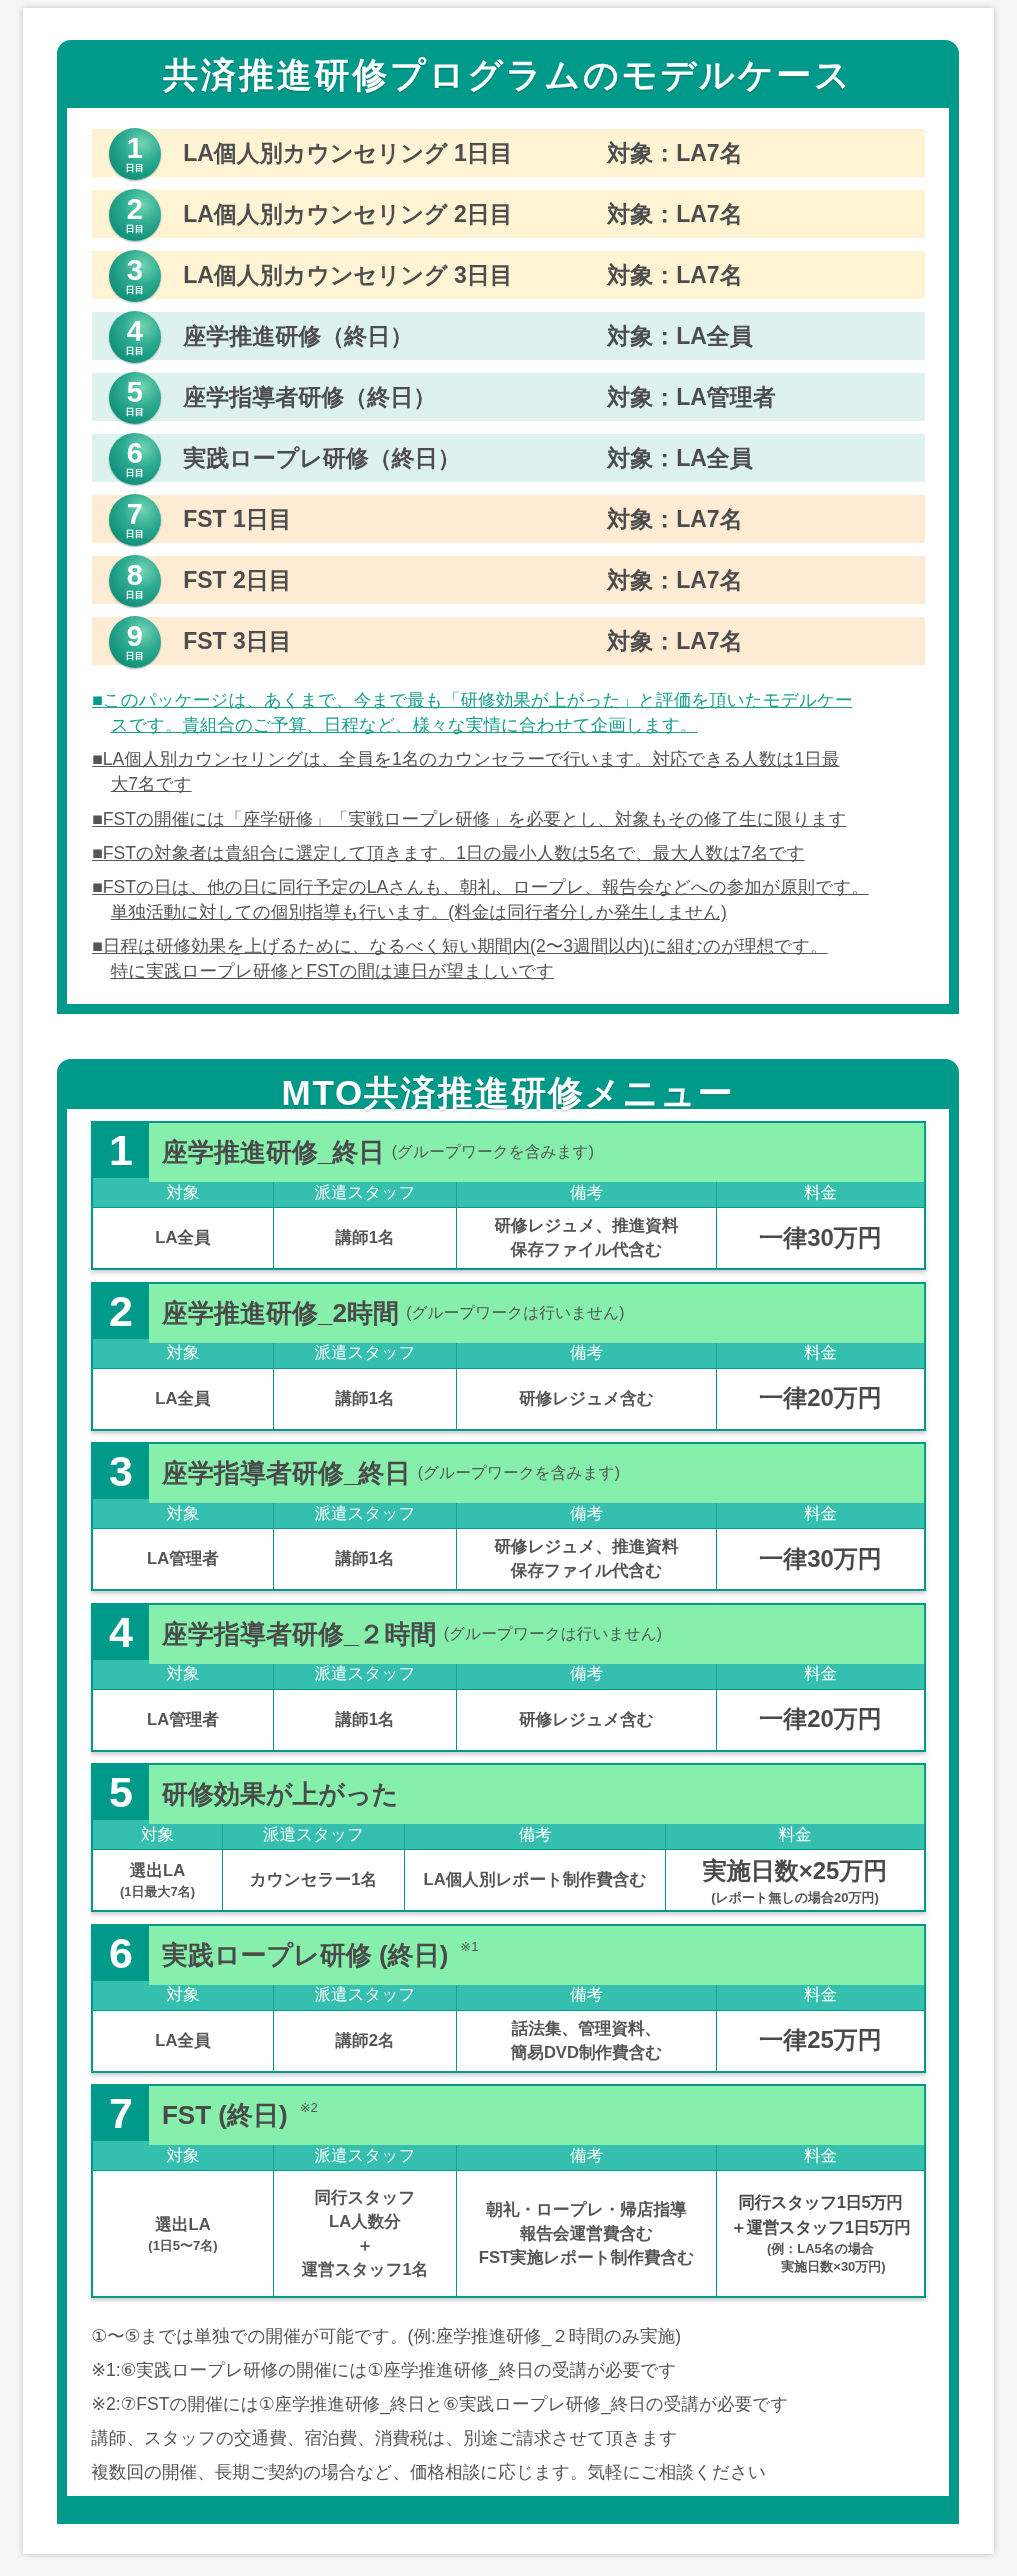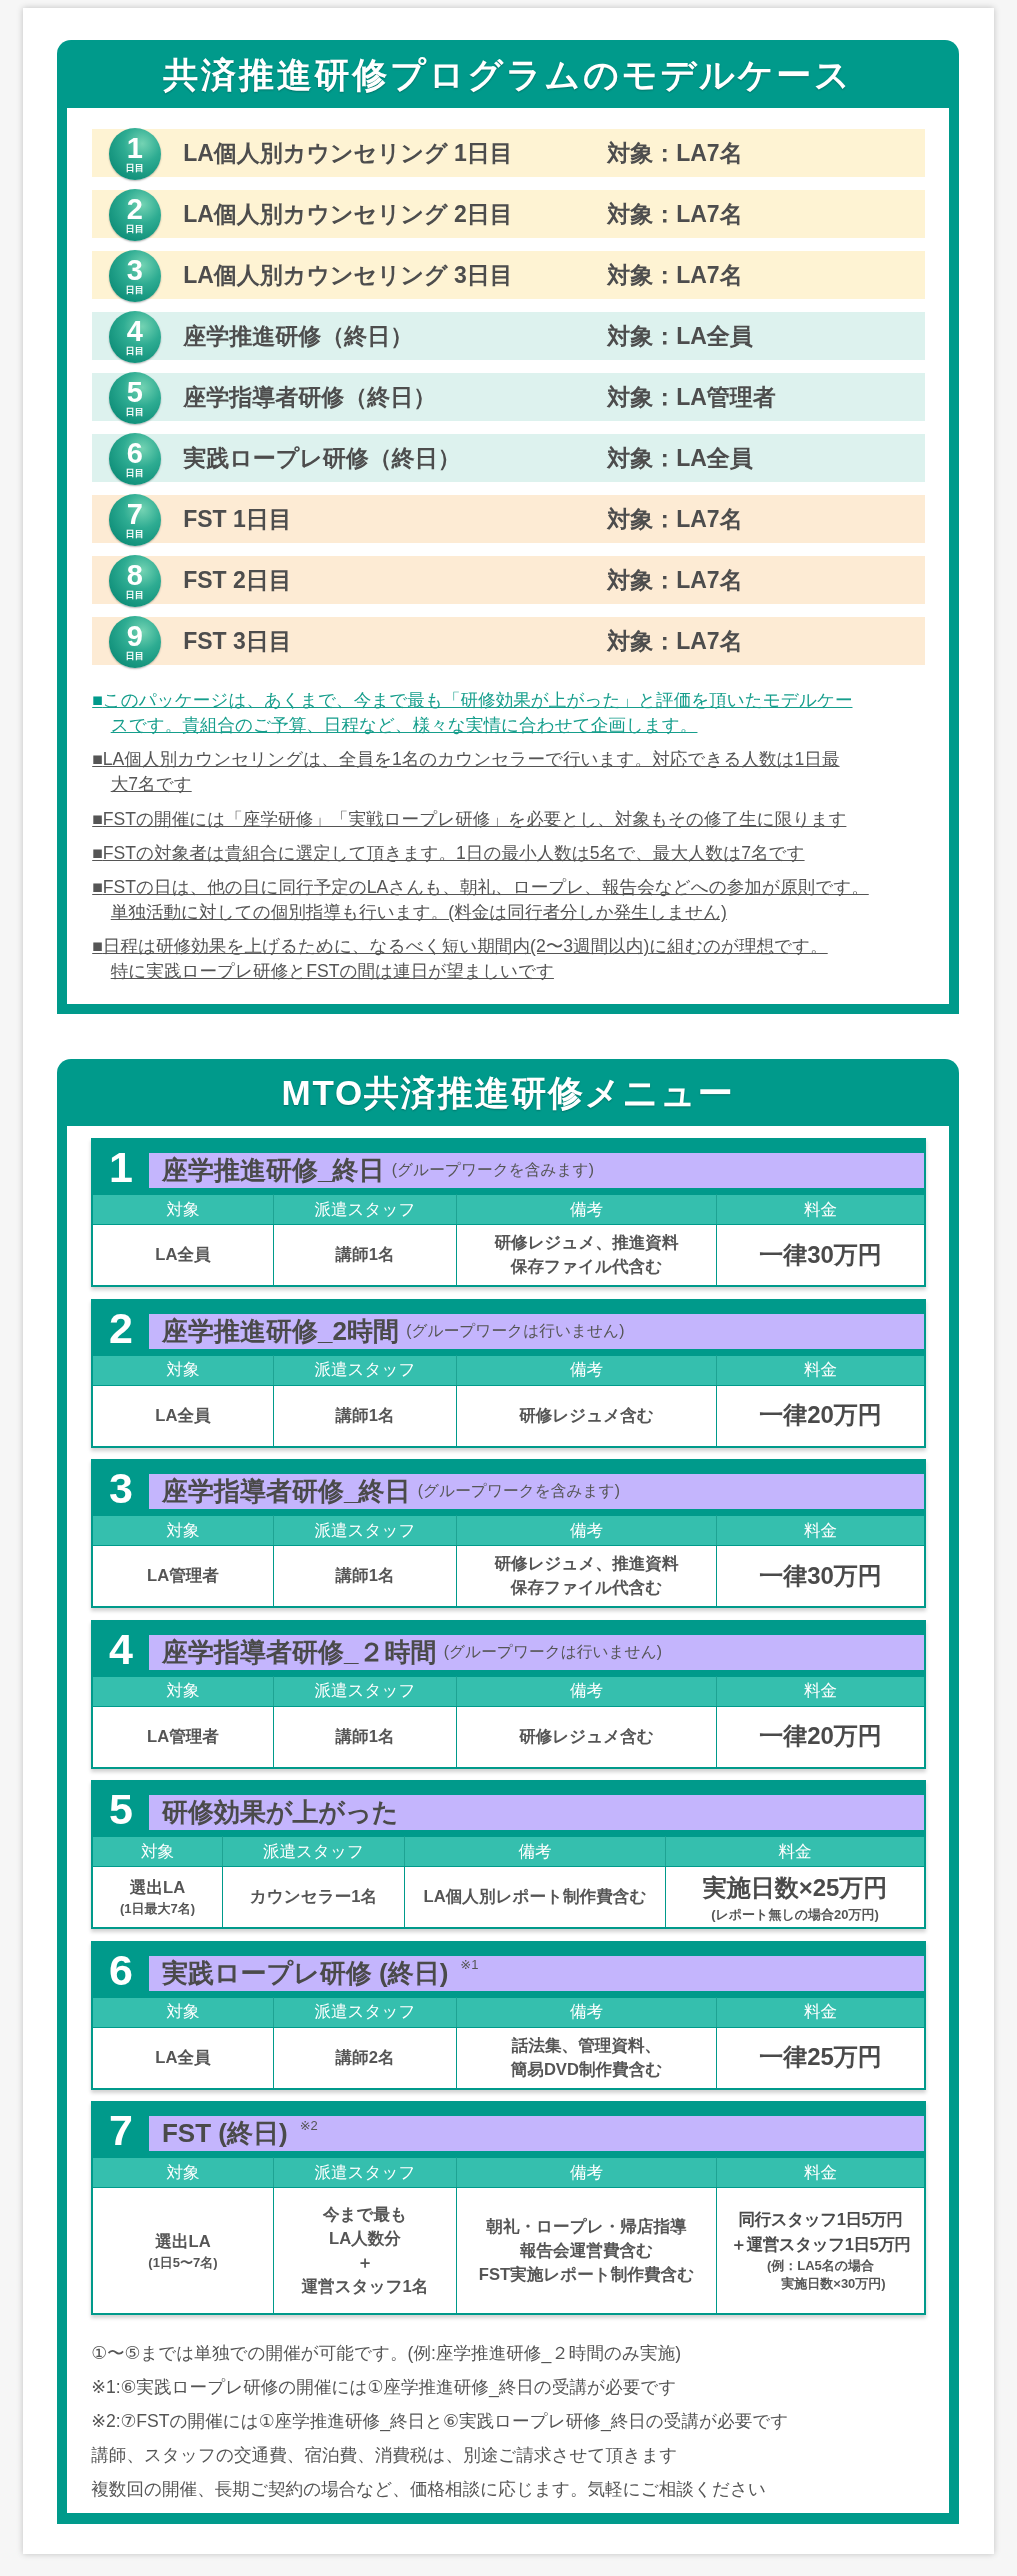--- a/index.html
+++ b/index.html
@@ -16,21 +16,21 @@
   body{background:#f6f6f6;position:relative;overflow:hidden;
        font-family:"Liberation Sans","DejaVu Sans",sans-serif;color:var(--text);}
   .page{position:absolute;left:23px;top:8.3px;width:971px;height:2546px;background:#fff;
         box-shadow:0 0 6.5px rgba(0,0,0,.22);}
   .section{position:absolute;left:34px;width:902px;background:var(--primary);
            border-radius:14px 14px 0 0;padding:0 10.2px 10.2px 10.2px;}
   .section.s1{top:32px;height:974px;}
   .section.s2{top:1051px;height:1465px;padding-bottom:11px;}
   .section-title{height:68px;line-height:70px;text-align:center;color:#fff;font-size:35px;
                  font-weight:bold;letter-spacing:2.8px;text-shadow:0 0.9px 1.8px rgba(0,0,0,.25);}
-  .s2 .section-title{height:67px;line-height:68px;letter-spacing:1.8px;}
+  .s2 .section-title{height:50px;line-height:68px;letter-spacing:1.8px;}
   .section-body{background:#fff;height:calc(100% - 68px);}
   .s1 .section-body{padding:21px 24px 0 25px;}
   .s2 .section-body{height:calc(100% - 67px);padding:12px 23px 0 24px;}
 
   
   .day-row{position:relative;height:48px;margin-bottom:13px;}
   .day-row:last-of-type{margin-bottom:0;}
   .day-row[data-tone="yellow"]{background:var(--row-yellow);}
   .day-row[data-tone="mint"]{background:var(--row-mint);}
   .day-row[data-tone="peach"]{background:var(--row-peach);}
@@ -47,21 +47,21 @@
         white-space:pre-line;color:#555;text-decoration:underline;}
   .note[data-highlight="true"]{color:var(--highlight-text);}
   .note[data-highlight="true"] .bullet{color:var(--primary);}
   .bullet{color:#555;}
 
   
   .card{background:var(--primary);padding:0 1.8px 1.8px 1.8px;margin-bottom:11.7px;
         box-shadow:0 2.8px 3.7px rgba(0,0,0,.18);}
   .card-head{display:flex;height:56px;}
   .card-num{width:56px;color:#fff;font-size:43px;font-weight:bold;text-align:center;line-height:59px;}
-  .card-title-box{flex:1;margin-top:15px;height:35px;background:#c4b5fd;display:flex;align-items:center;
+  .card-title-box{flex:1;margin-top:2px;height:59px;background:#86efac;display:flex;align-items:center;
                   padding-left:13px;white-space:nowrap;}
   .card-title{font-size:26px;font-weight:bold;color:#4a4a4a;}
   .card-sub{font-size:15.7px;color:#555;margin-left:7.4px;}
   .card-mark{font-size:13px;color:#555;margin-left:4.6px;position:relative;top:-8.3px;}
   table{width:100%;border-collapse:separate;border-spacing:0;table-layout:fixed;}
   th{background:var(--header-cell);color:#fff;font-size:16.6px;font-weight:normal;height:30px;
      border-top:1.8px solid var(--primary);border-left:1.8px solid #1ea393;}
   td{background:#fff;height:61px;text-align:center;vertical-align:middle;
      border-top:1.8px solid var(--primary);border-left:1.8px solid var(--primary);
      font-size:16.6px;font-weight:bold;color:#555;line-height:1.45;white-space:pre-line;}
@@ -397,21 +397,21 @@
             </colgroup>
           <tbody>
               <tr>
                 <th>対象</th>
                 <th>派遣スタッフ</th>
                 <th>備考</th>
                 <th>料金</th>
               </tr>
           <tr>
             <td><span class="main">選出LA</span><span class="sub">(1日5〜7名)</span></td>
-            <td>今まで最も
+            <td>同行スタッフ
 LA人数分
 ＋
 運営スタッフ1名</td>
             <td>朝礼・ロープレ・帰店指導
 報告会運営費含む
 FST実施レポート制作費含む</td>
             <td class="price small"><span class="main">同行スタッフ1日5万円
 ＋運営スタッフ1日5万円</span><span class="sub">(例：LA5名の場合
 　　実施日数×30万円)</span></td>
           </tr>

